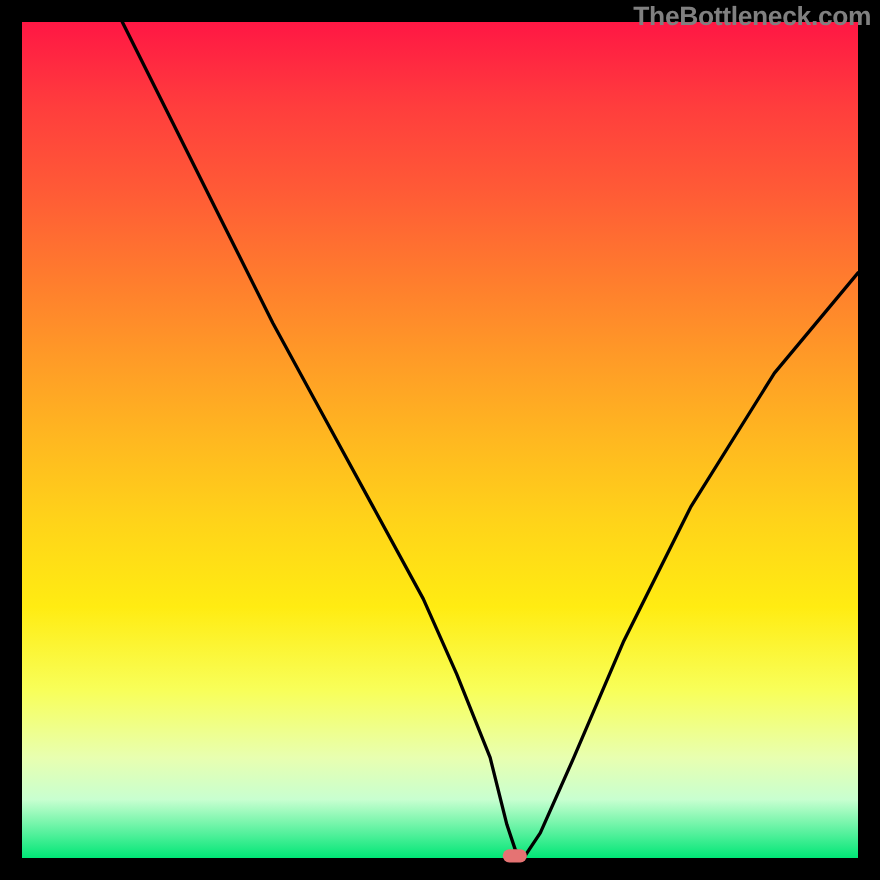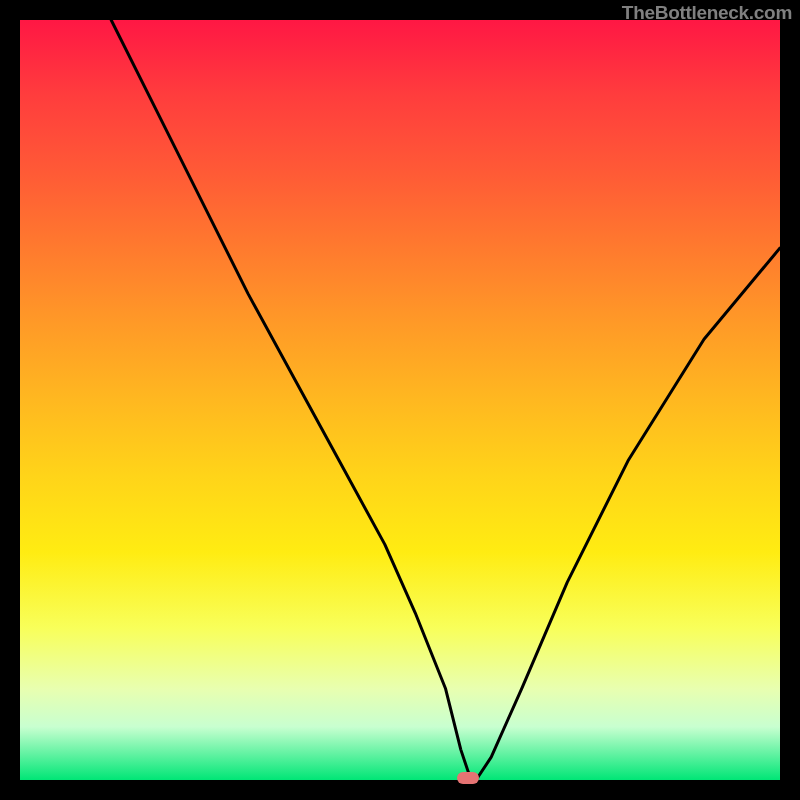--- a/index.html
+++ b/index.html
@@ -42,21 +42,21 @@
     left: 0;
     top: 0;
     width: 760px;
     height: 760px;
   }
   .watermark {
     position: absolute;
     top: 2px;
     right: 8px;
     font-family: Arial, Helvetica, sans-serif;
-    font-size: 19px;
+    font-size: 24px;
     font-weight: 600;
     color: #808080;
     letter-spacing: -0.3px;
   }
   .marker {
     position: absolute;
     width: 22px;
     height: 12px;
     background: #e57373;
     border-radius: 6px;

